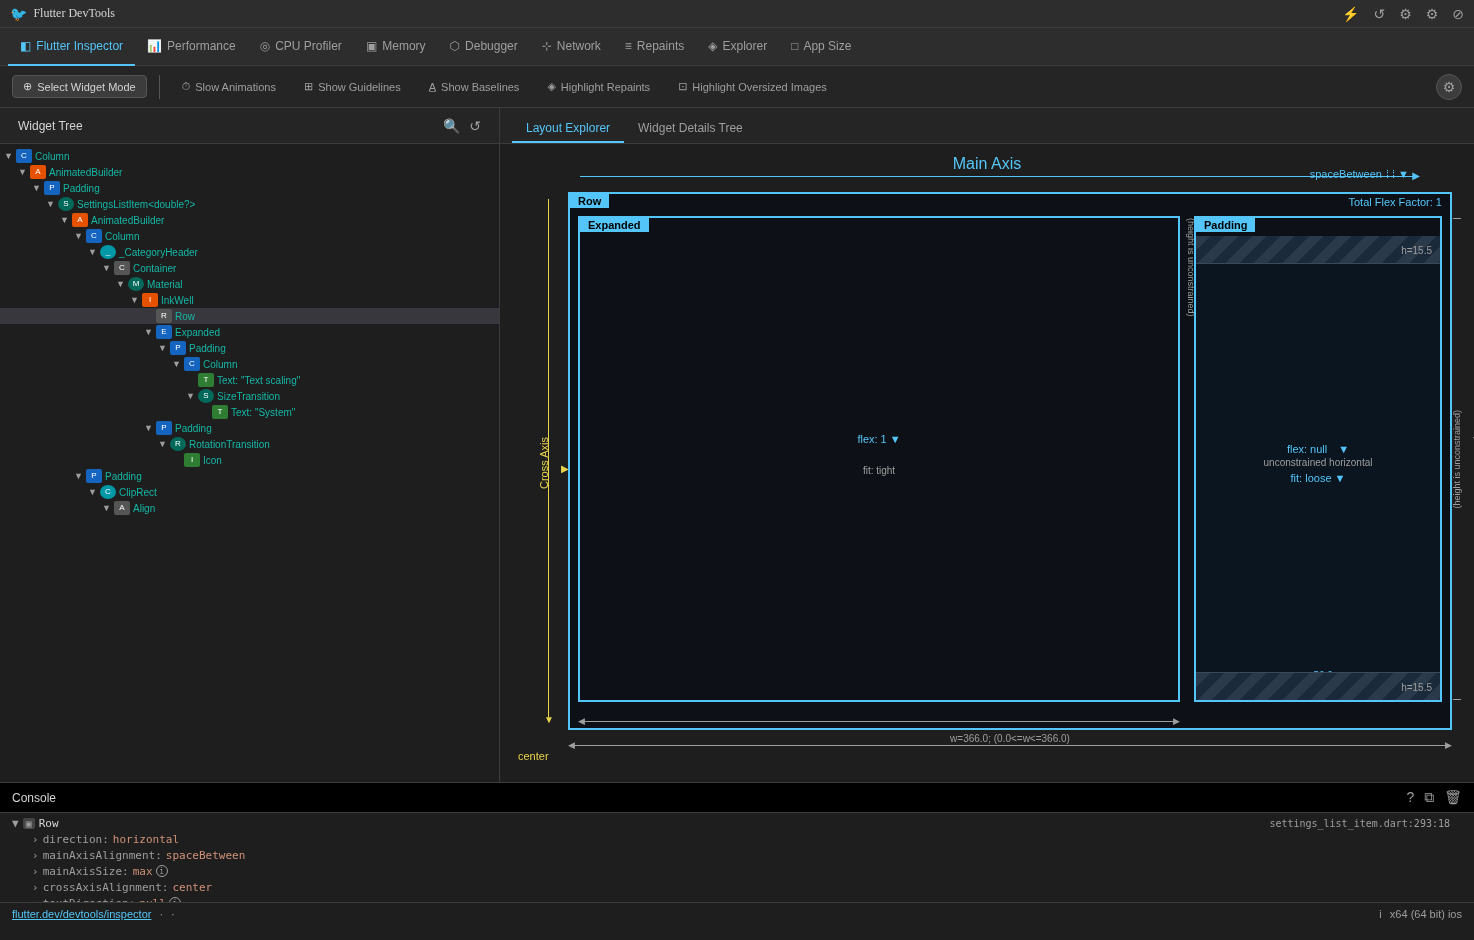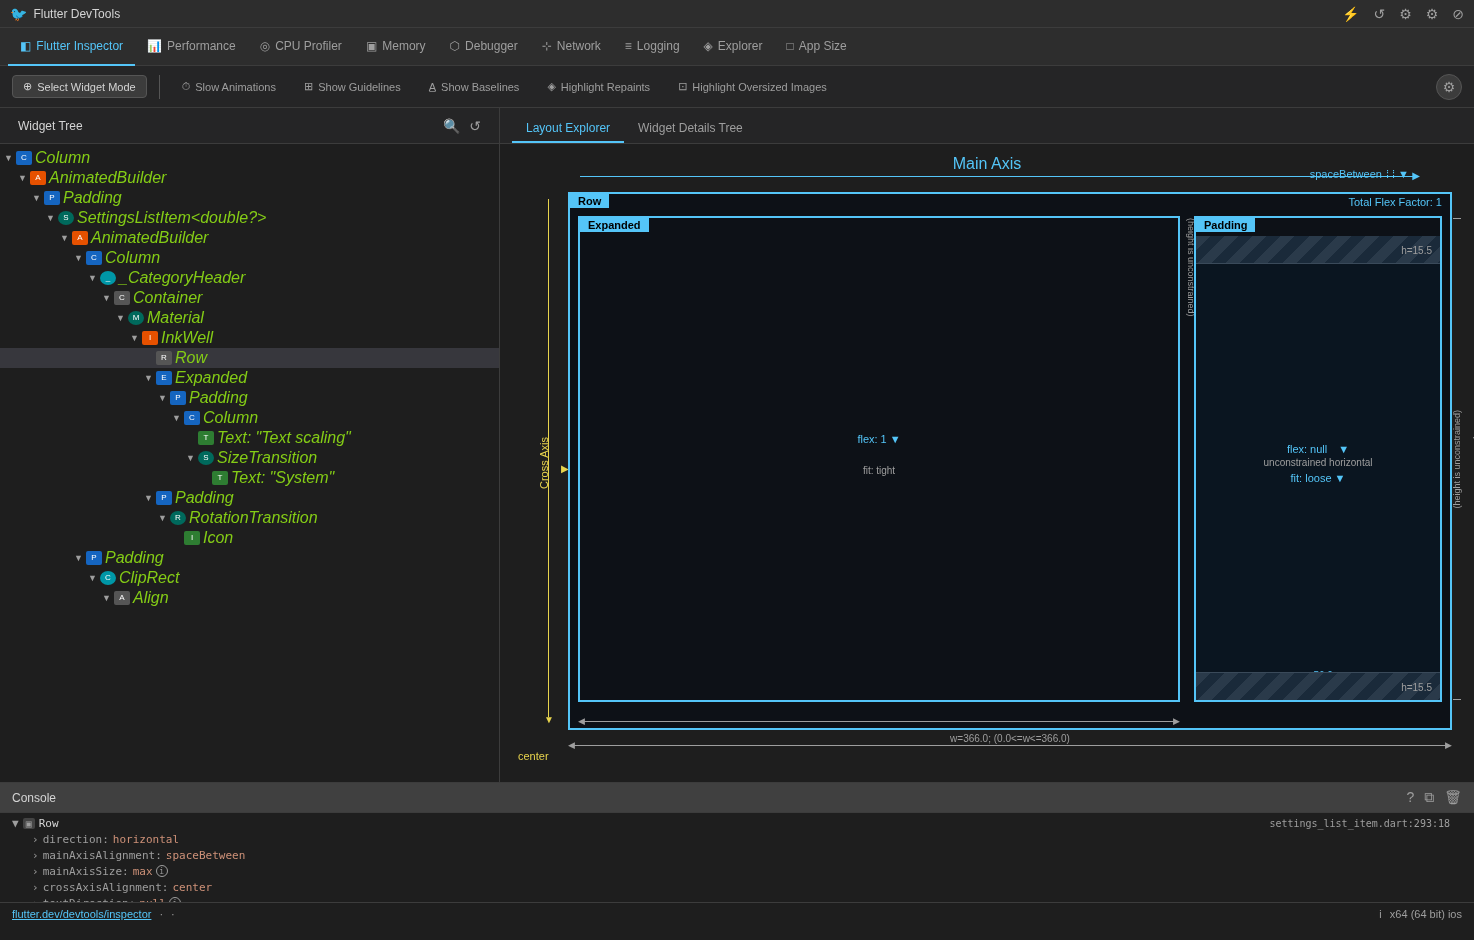--- a/index.html
+++ b/index.html
@@ -1,21 +1,21 @@
 <!DOCTYPE html>
 <html><head>
   <meta charset="utf-8">
   <style>
     * { box-sizing: border-box; margin: 0; padding: 0; }
     body { background: #1e1e1e; color: #d4d4d4; font-family: 'Segoe UI', Arial, sans-serif; font-size: 12px; width: 1474px; height: 940px; overflow: hidden; }
 
     
     .title-bar { background: #2d2d2d; height: 28px; display: flex; align-items: center; padding: 0 10px; border-bottom: 1px solid #3c3c3c; }
     .title-bar-logo { color: #54c5f8; margin-right: 6px; font-size: 14px; }
-    .title-bar-title { color: #d4d4d4; font-size: 12px; }
+    .title-bar-title { color: #d4d4d4; font-size: 12px; font-family: Liberation Serif, serif; }
     .title-bar-icons { margin-left: auto; display: flex; gap: 14px; color: #9e9e9e; font-size: 14px; }
     .title-bar-icons span { cursor: pointer; }
 
     
     .nav-tabs { background: #2d2d2d; height: 38px; display: flex; align-items: center; padding: 0 8px; border-bottom: 1px solid #3c3c3c; gap: 0; }
     .nav-tab { display: flex; align-items: center; gap: 5px; padding: 0 12px; height: 38px; color: #9e9e9e; cursor: pointer; font-size: 12px; border-bottom: 2px solid transparent; }
     .nav-tab.active { color: #54c5f8; border-bottom: 2px solid #54c5f8; }
 
     
     .toolbar { background: #252526; height: 42px; display: flex; align-items: center; padding: 0 12px; border-bottom: 1px solid #3c3c3c; gap: 8px; }
@@ -39,37 +39,37 @@
     .tree-item { display: flex; align-items: center; padding: 1px 0; cursor: pointer; white-space: nowrap; }
     .tree-item.selected { background: #37373d; }
     .tree-arrow { display: inline-block; width: 12px; color: #9e9e9e; font-size: 9px; }
     .tree-icon { display: inline-block; width: 16px; height: 14px; margin-right: 3px; font-size: 10px; text-align: center; line-height: 14px; }
     .icon-blue-rect { background: #1565c0; color: white; border-radius: 2px; font-size: 8px; }
     .icon-orange-sq { background: #e65100; color: white; border-radius: 2px; font-size: 8px; }
     .icon-teal-circle { background: #00695c; color: white; border-radius: 50%; font-size: 8px; }
     .icon-green-sq { background: #2e7d32; color: white; border-radius: 2px; font-size: 8px; }
     .icon-gray-rect { background: #555; color: white; border-radius: 2px; font-size: 8px; }
     .icon-cyan-circle { background: #0097a7; color: white; border-radius: 50%; font-size: 8px; }
-    .tree-label { font-size: 16px; color: #84cc16; font-style: italic; }
+    .tree-label { font-size: 10px; color: #14b8a6; }
 
     
     .right-panel { flex: 1; display: flex; flex-direction: column; background: #1e1e1e; }
     .tab-bar { display: flex; border-bottom: 1px solid #3c3c3c; background: #252526; height: 36px; align-items: flex-end; padding: 0 12px; gap: 0; }
     .tab { padding: 6px 14px; cursor: pointer; font-size: 12px; color: #9e9e9e; border-bottom: 2px solid transparent; }
     .tab.active { color: #54c5f8; border-bottom: 2px solid #54c5f8; }
 
     
     .layout-explorer { flex: 1; background: #1e1e1e; position: relative; overflow: hidden; padding: 10px; }
 
     
     .stripes { background: repeating-linear-gradient(135deg, #2a3a4a 0px, #2a3a4a 10px, #1a2a3a 10px, #1a2a3a 20px); }
 
     
     .console-panel { height: 120px; border-top: 1px solid #3c3c3c; background: #1e1e1e; display: flex; flex-direction: column; }
-    .console-header { display: flex; align-items: center; padding: 4px 12px; border-bottom: 1px solid #3c3c3c; background: #404040; height: 30px; }
+    .console-header { display: flex; align-items: center; padding: 4px 12px; border-bottom: 1px solid #3c3c3c; background: #000000; height: 30px; }
     .console-title { font-size: 12px; color: #d4d4d4; flex: 1; }
     .console-icons { display: flex; gap: 10px; color: #9e9e9e; font-size: 14px; }
     .console-content { flex: 1; overflow-y: auto; padding: 4px 12px; font-size: 11px; font-family: 'Consolas', monospace; }
     .console-row { display: flex; align-items: flex-start; padding: 1px 0; }
     .console-key { color: #9e9e9e; margin-right: 4px; }
     .console-val { color: #ce9178; }
     .info-circle { display: inline-block; width: 12px; height: 12px; border-radius: 50%; border: 1px solid #9e9e9e; font-size: 8px; text-align: center; line-height: 12px; color: #9e9e9e; cursor: pointer; margin-left: 3px; }
 
     
     .status-bar { height: 22px; background: #1e1e1e; border-top: 1px solid #3c3c3c; display: flex; align-items: center; padding: 0 12px; font-size: 11px; color: #9e9e9e; }
@@ -118,21 +118,21 @@
   <div class="nav-tab">
     <span>⬡</span>
     <span>Debugger</span>
   </div>
   <div class="nav-tab">
     <span>⊹</span>
     <span>Network</span>
   </div>
   <div class="nav-tab">
     <span>≡</span>
-    <span>Logging</span>
+    <span>Repaints</span>
   </div>
   <div class="nav-tab">
     <span>◈</span>
     <span>Explorer</span>
   </div>
   <div class="nav-tab">
     <span>□</span>
     <span>App Size</span>
   </div>
 </div>

